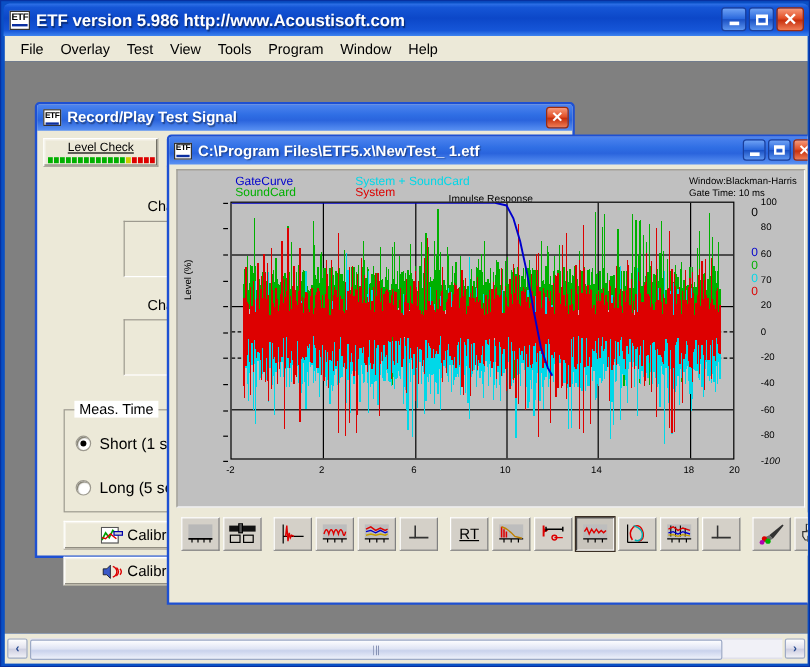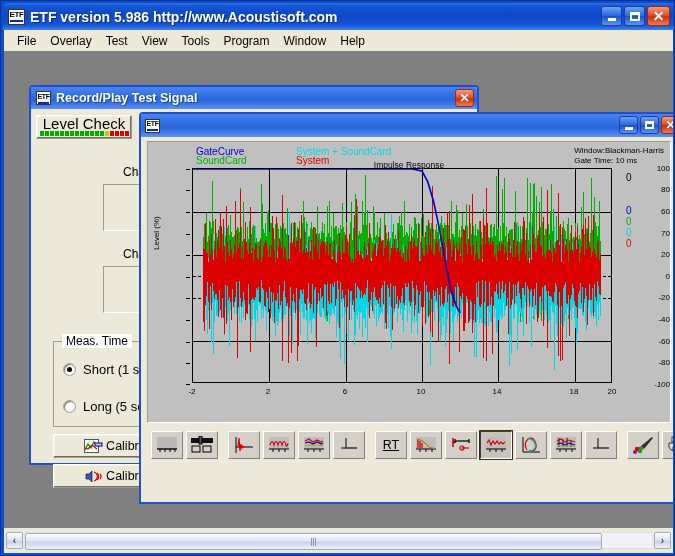--- a/index.html
+++ b/index.html
@@ -133,21 +133,21 @@
     box-shadow: inset -1px -1px 0 #716f64, inset 1px 1px 0 #f5f3ea;
     font-size: 12px; color: #000;
     display: flex; align-items: center; justify-content: center;
   }
 
   .lvlcheck {
     position: absolute; left: 5px; top: 6px;
     width: 96px; height: 24px;
     flex-direction: column; gap: 1px;
   }
-  .lvlcheck .lbl { font-size: 15px; line-height: 12px; }
+  .lvlcheck .lbl { font-size: 10px; text-decoration: underline; line-height: 12px; }
   .lvlmeter { display: flex; gap: 1px; height: 5px; }
   .lvlmeter i { width: 4px; height: 5px; display: block; }
 
   .ud-btn {
     position: absolute; left: 108px; top: 6px;
     width: 34px; height: 24px;
     color: #cc0000; font-size: 13px; font-weight: bold;
     letter-spacing: 1px;
   }
 
@@ -267,21 +267,21 @@
   }
   .gline-h { position: absolute; left: 0; right: 0; height: 1px; background: #000; }
   .gline-h.dash {
     background: none;
     border-top: 1px dashed #000;
     height: 0;
   }
   .gline-v { position: absolute; top: 0; bottom: 0; width: 1px; background: #000; }
 
   .ytick {
-    position: absolute; right: 0; text-align: right;
+    position: absolute; right: 0; 
     font-size: 8px; color: #000; white-space: nowrap;
   }
   .ytick-mark { position: absolute; width: 4px; height: 1px; background: #000; }
   .xtick {
     position: absolute; text-align: center;
     font-size: 8px; color: #000; white-space: nowrap;
   }
   .ylabel {
     position: absolute; left: 4px; top: 108px;
     font-size: 8px; color: #000;
@@ -478,20 +478,21 @@
         <div class="spl-msg" style="left:155px; top:350px;">SPL Not Calibrated</div>
       </div>
     </div>
 
     <div class="gwin">
       <div class="gwin-title">
         <div class="app-icon">
           <div class="etf-txt">ETF</div>
             <div class="etf-bar"></div>
         </div>
+        <div class="t">C:\Program Files\ETF5.x\NewTest_ 1.etf</div>
         <div class="gwin-btns">
           <div class="wb">
               <div class="gl-min"></div>
             </div>
           <div class="wb">
               <div class="gl-max" style="width:9px;height:8px;"></div>
             </div>
           <div class="wb close">
             <span>✕</span>
           </div>

